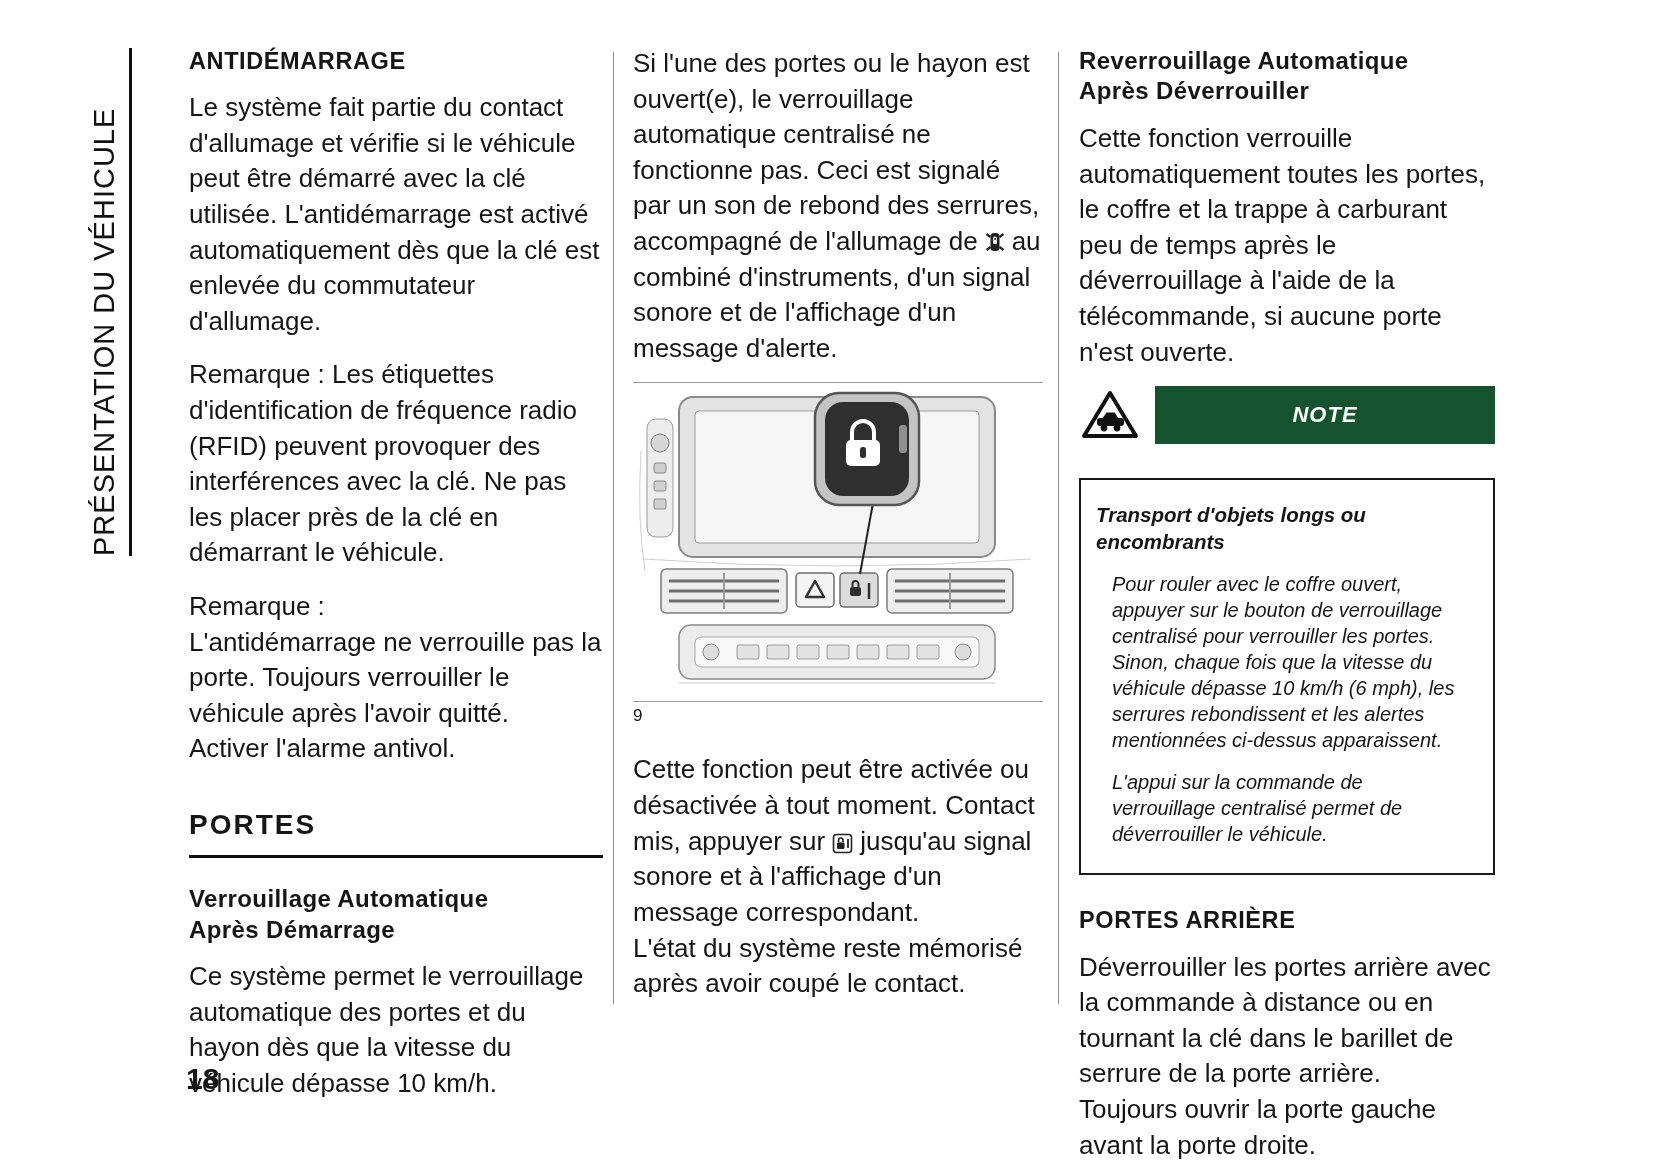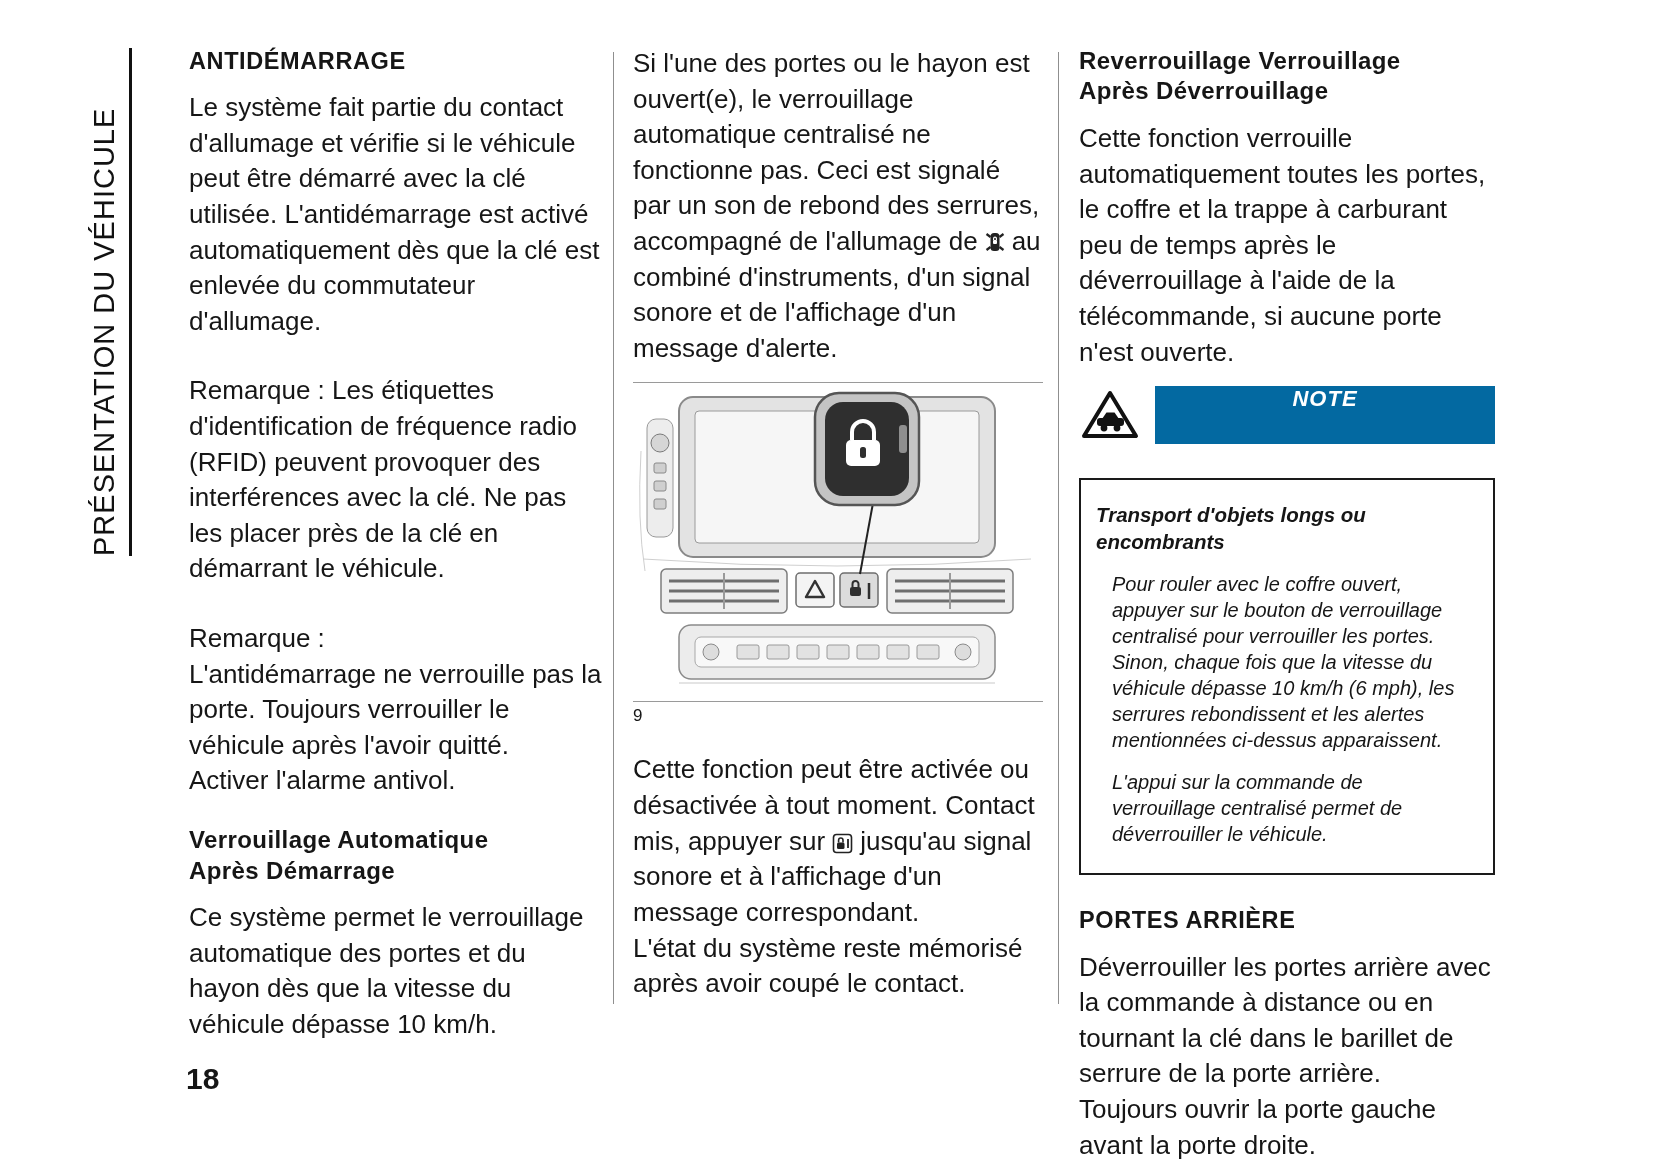--- a/index.html
+++ b/index.html
@@ -28,33 +28,33 @@
 
   
   p,.para{font-size:26px;line-height:1.37;margin:0 0 13px;}
   .h-caps{font-weight:bold;font-size:23.5px;line-height:1.28;letter-spacing:.6px;margin:0 0 14px;}
   .h-mixed{font-weight:bold;font-size:24px;line-height:1.27;letter-spacing:.4px;margin:26px 0 14px;max-width:330px;}
   .h-portes{
     font-weight:bold;font-size:28px;letter-spacing:2px;margin:42px 0 20px;
     border-bottom:3px solid #111;padding-bottom:14px;
   }
   .narrow{max-width:335px;}
-  .mt-lg{margin-top:34px;}
+  .mt-lg{margin-top:18px;}
 
   
   .inline-icon{display:inline-block;vertical-align:-4px;margin:0 7px;line-height:0;}
 
   
   .figure{margin:16px 0 4px;border-top:1px solid #9a9a9a;border-bottom:1px solid #9a9a9a;padding:8px 0 6px;}
   .fig-caption{font-size:17px;margin:4px 0 26px;}
 
   
   .note-bar{display:flex;align-items:stretch;height:58px;margin:16px 0 34px;}
   .note-bar-icon{width:76px;background:#fff;display:flex;align-items:center;justify-content:flex-start;}
-  .note-bar-strip{flex:1;background:#0369a1;display:flex;justify-content:center;}
+  .note-bar-strip{flex:1;background:#14532d;display:flex;align-items:center;justify-content:center;}
   .note-bar-label{color:#fff;font-weight:bold;font-style:italic;font-size:22px;letter-spacing:1px;}
   .note-box{border:2px solid #1a1a1a;padding:22px 15px 10px;font-style:italic;margin:0 0 30px;}
   .note-box .note-title{font-weight:bold;font-size:20.5px;line-height:1.3;margin:0 0 2px;}
   .note-box p{font-size:20px;line-height:1.3;margin:16px;}
 
   
   .page-number{position:absolute;left:186px;top:1062px;font-size:30px;font-weight:bold;}
 </style>
 </head>
 <body>
@@ -69,20 +69,21 @@
 
 <div class="col" id="col1">
   <div class="h-caps">ANTIDÉMARRAGE</div>
   <p>Le système fait partie du contact d'allumage et vérifie si le véhicule peut être démarré avec la clé utilisée. L'antidémarrage est activé automatiquement dès que la clé est enlevée du commutateur d'allumage.</p>
   <p class="mt-lg">Remarque : Les étiquettes d'identification de fréquence radio (RFID) peuvent provoquer des interférences avec la clé. Ne pas les placer près de la clé en démarrant le véhicule.</p>
   <div class="para mt-lg">
     <div>Remarque :</div>
     <div>L'antidémarrage ne verrouille pas la porte. Toujours verrouiller le véhicule après l'avoir quitté.</div>
     <div>Activer l'alarme antivol.</div>
   </div>
+  <div class="h-portes">PORTES</div>
   <div class="h-mixed">Verrouillage Automatique Après Démarrage</div>
   <p>Ce système permet le verrouillage automatique des portes et du hayon dès que la vitesse du véhicule dépasse 10 km/h.</p>
 </div>
 
 <div class="col" id="col2">
   <p>
     <span>Si l'une des portes ou le hayon est ouvert(e), le verrouillage automatique centralisé ne fonctionne pas. Ceci est signalé par un son de rebond des serrures, accompagné de l'allumage de</span><span class="inline-icon"><svg width="20" height="24" viewBox="0 0 20 24">
       <rect x="5.5" y="3" width="9" height="18" rx="3.5" fill="#222"></rect>
       <path d="M5.5 7 L1.5 4" stroke="#222" stroke-width="2.2"></path>
       <path d="M14.5 7 L18.5 4" stroke="#222" stroke-width="2.2"></path>
@@ -160,21 +161,21 @@
       <rect x="1.5" y="1.5" width="18" height="18" rx="3" fill="none" stroke="#222" stroke-width="1.6"></rect>
       <rect x="5" y="9.5" width="7.5" height="6.5" rx="1.5" fill="#222"></rect>
       <path d="M6.6 9.5 V7.2 a2.2 2.2 0 0 1 4.4 0 V9.5" fill="none" stroke="#222" stroke-width="1.6"></path>
       <line x1="16" y1="6" x2="16" y2="15" stroke="#222" stroke-width="1.8"></line>
     </svg></span><span>jusqu'au signal sonore et à l'affichage d'un message correspondant.</span>
     <span style="display:block">L'état du système reste mémorisé après avoir coupé le contact.</span>
   </p>
 </div>
 
 <div class="col" id="col3">
-  <div class="h-mixed" style="margin-top:0;">Reverrouillage Verrouillage Après Déverrouillage</div>
+  <div class="h-mixed" style="margin-top:0;">Reverrouillage Automatique Après Déverrouiller</div>
   <p>Cette fonction verrouille automatiquement toutes les portes, le coffre et la trappe à carburant peu de temps après le déverrouillage à l'aide de la télécommande, si aucune porte n'est ouverte.</p>
 
   <div class="note-bar">
     <div class="note-bar-icon">
       <svg width="62" height="56" viewBox="0 0 62 56">
         <path d="M31 6 L57 49 H5 Z" fill="#ffffff" stroke="#111" stroke-width="4" stroke-linejoin="round"></path>
         <path d="M23 32 l4.5-6.5 h8 L40 32 z" fill="#111"></path>
         <rect x="18" y="31" width="27" height="8" rx="3" fill="#111"></rect>
         <circle cx="25" cy="41" r="3.4" fill="#111"></circle>
         <circle cx="38" cy="41" r="3.4" fill="#111"></circle>

